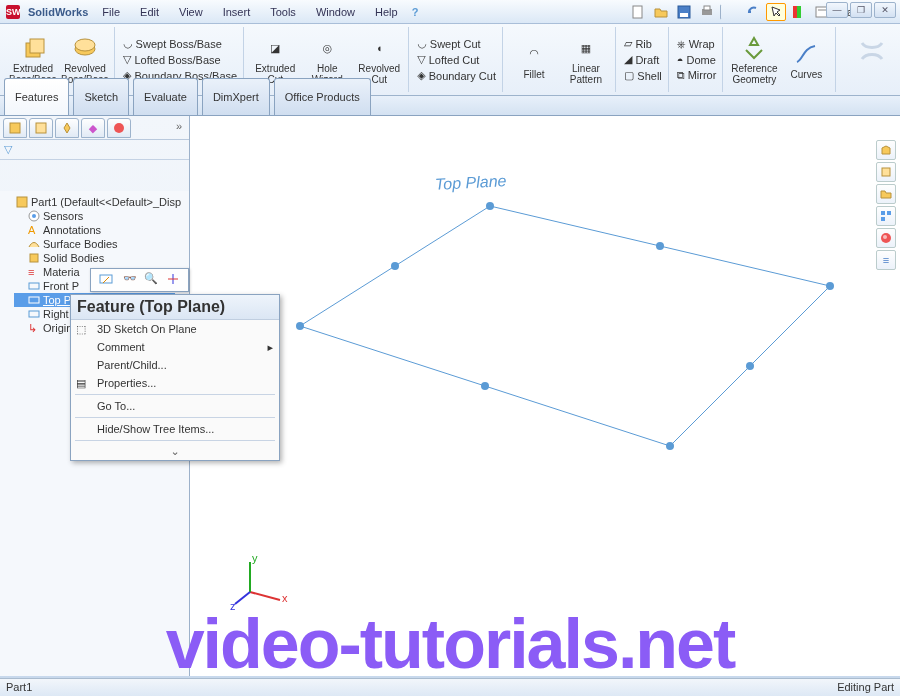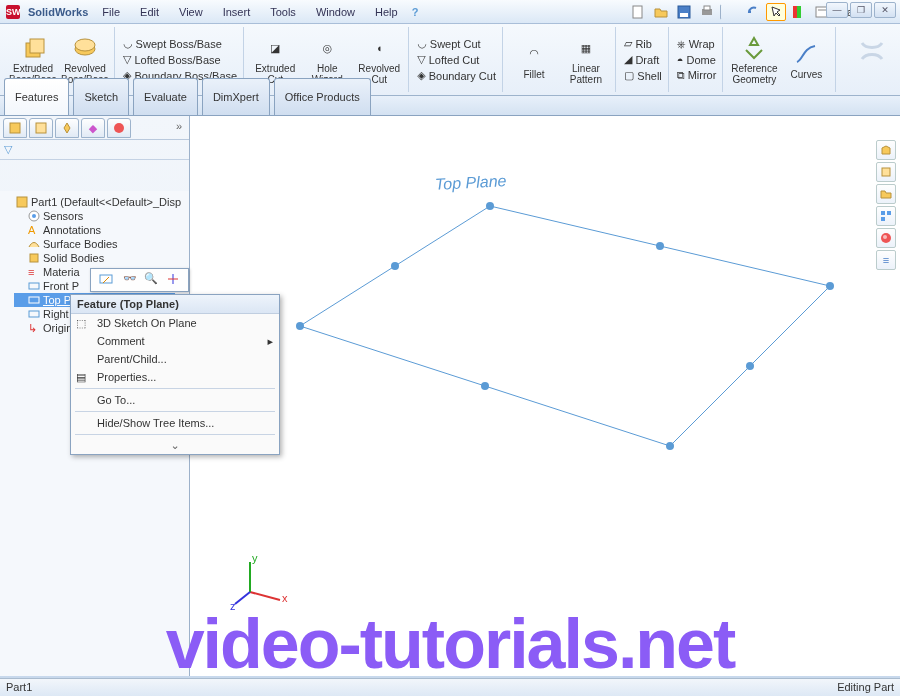--- a/index.html
+++ b/index.html
@@ -33,21 +33,21 @@
 .tnode.sel{background:#5a9de8;color:#fff;}
 .picon{width:12px;height:12px;display:inline-block;}
 .viewport{flex:1;background:#ffffff;position:relative;}
 .plane-label{position:absolute;top:58px;left:245px;color:#5b9bd5;font-style:italic;font-size:16px;transform:rotate(-3deg);}
 .plane svg{position:absolute;top:40px;left:0;}
 .triad{position:absolute;bottom:62px;left:40px;}
 .righttoolbar{position:absolute;right:2px;top:140px;width:22px;display:flex;flex-direction:column;gap:2px;}
 .rtb{width:20px;height:20px;background:linear-gradient(#fefefe,#ecf2fa);border:1px solid #bcc;border-radius:2px;display:flex;align-items:center;justify-content:center;}
 .ctxfloat{position:absolute;top:268px;left:90px;background:#fefefe;border:1px solid #8aa3c0;display:flex;gap:8px;padding:3px 8px;box-shadow:1px 1px 3px rgba(0,0,0,.2);}
 .ctxmenu{position:absolute;top:294px;left:70px;width:210px;background:#fafafa;border:1px solid #8aa3c0;box-shadow:2px 2px 5px rgba(0,0,0,.3);}
-.ctxmenu .hdr{background:linear-gradient(#eef4fb,#dbe6f4);padding:3px 6px;font-weight:bold;border-bottom:1px solid #c0cee0;font-size:11px;}
+.ctxmenu .hdr{background:linear-gradient(#eef4fb,#dbe6f4);padding:3px 6px;font-weight:bold;border-bottom:1px solid #c0cee0;font-size:16px;}
 .ctxmenu .mi{padding:3px 6px 3px 26px;position:relative;font-size:11px;}
 .ctxmenu .mi.sub::after{content:"▸";position:absolute;right:6px;}
 .ctxmenu .sep{height:1px;background:#c8d4e4;margin:2px 4px;}
 .ctxmenu .chev{text-align:center;padding:2px;color:#666;}
 .watermark{position:absolute;left:0;right:0;bottom:12px;text-align:center;font-size:70px;font-weight:900;font-family:Liberation Sans, sans-serif;color:#8b5cf6;letter-spacing:-2px;pointer-events:none;}
 .statusbar{position:absolute;bottom:0;left:0;right:0;height:18px;background:linear-gradient(#f2f6fb,#dde8f5);border-top:1px solid #aabccf;padding:2px 6px;font-size:10px;display:flex;justify-content:space-between;}
 .wincontrols{position:absolute;top:2px;right:4px;display:flex;gap:2px;}
 .wc{width:22px;height:16px;background:linear-gradient(#f2f7fd,#d3e1f2);border:1px solid #9db3cc;border-radius:2px;font-size:9px;display:flex;align-items:center;justify-content:center;color:#556;}
 .docwin{position:absolute;top:120px;right:4px;display:flex;gap:2px;}
 </style>

